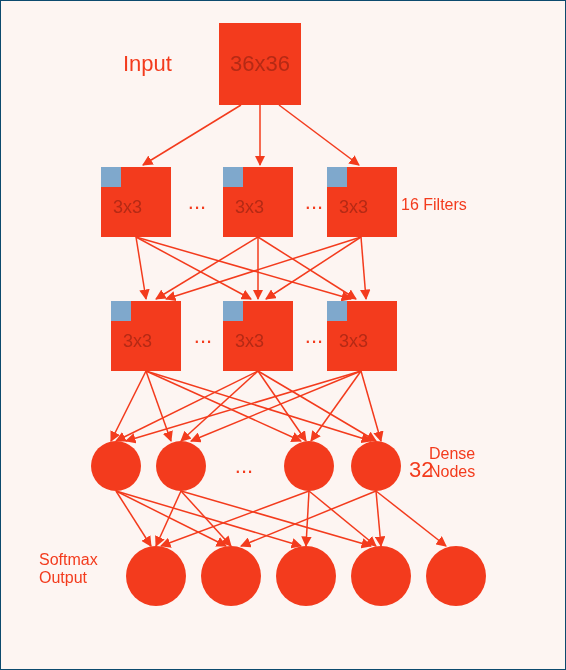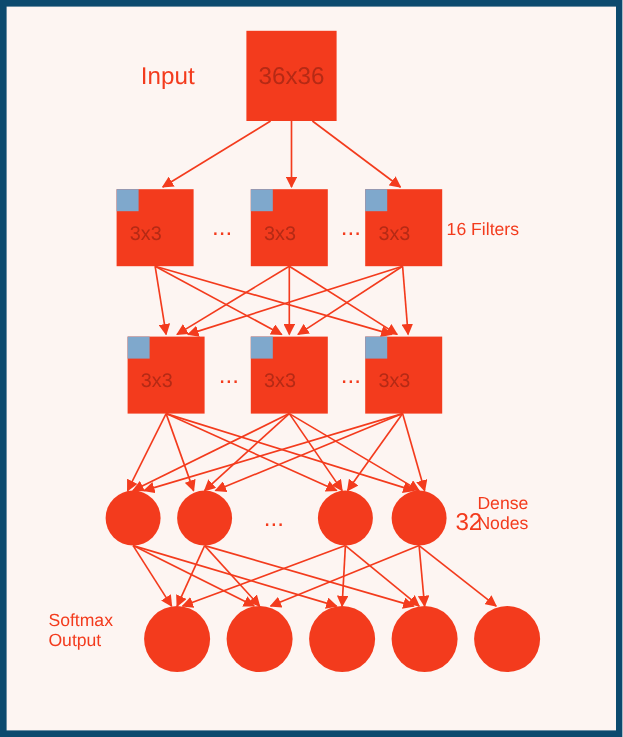--- a/index.html
+++ b/index.html
@@ -7,21 +7,21 @@
     padding: 0;
     font-family: Arial, Helvetica, sans-serif;
     background: #fff;
   }
   .frame {
     width: 566px;
     height: 670px;
     position: relative;
     background: #fdf5f2;
     box-sizing: border-box;
-    border: 6px solid #0c4a6e;
+    border: 1px solid #0c4a6e;
   }
   svg { position: absolute; top: 0; left: 0; }
   .lbl {
     position: absolute;
     color: #f33b1d;
     font-size: 22px;
     line-height: 1.15;
     white-space: pre;
   }
   .lbl-sm { font-size: 16px; }

